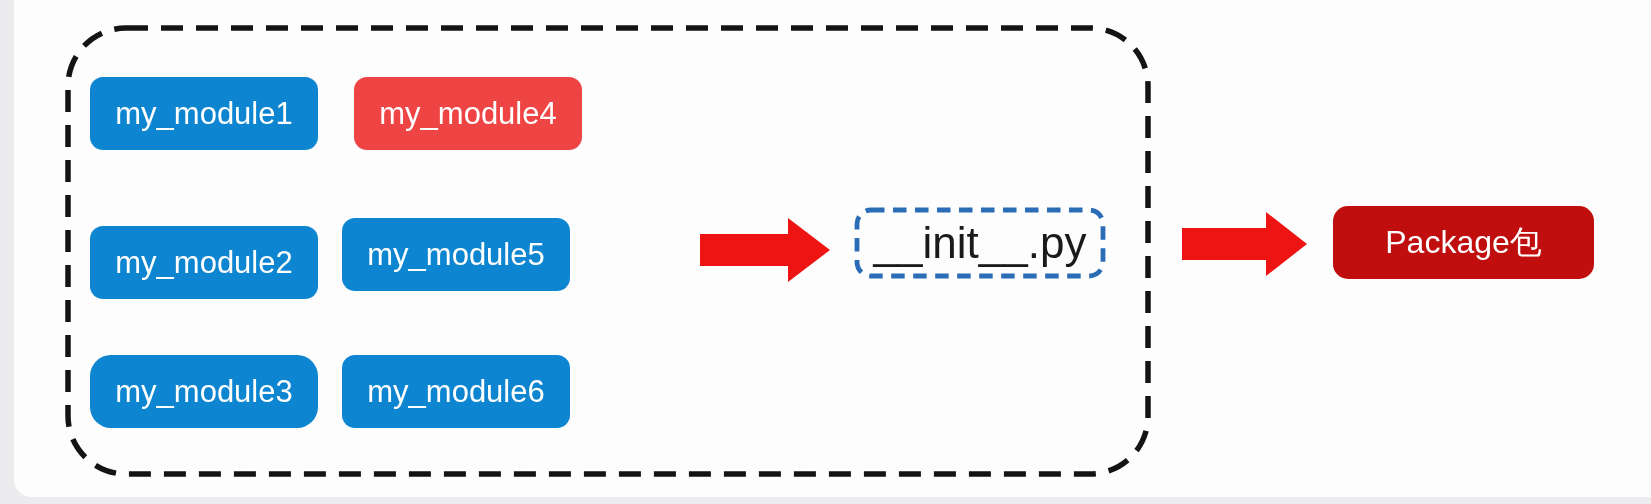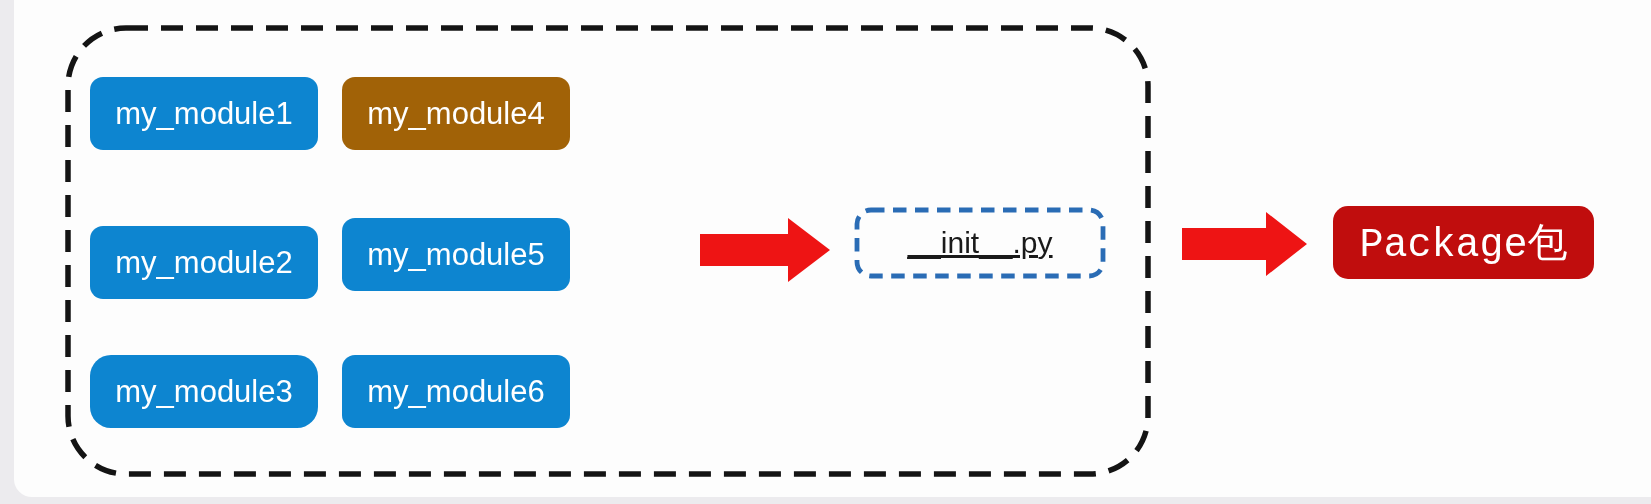--- a/index.html
+++ b/index.html
@@ -67,60 +67,58 @@
   .m6 { left: 342px; top: 355px; }
   .init-label {
     position: absolute;
     left: 857px;
     top: 208px;
     width: 246px;
     height: 69px;
     display: flex;
     align-items: center;
     justify-content: center;
-    font-size: 30px;
+    font-size: 44px;
     color: #1a1a1a;
     white-space: nowrap;
-    text-decoration: underline;
   }
   .package {
     position: absolute;
     left: 1333px;
     top: 206px;
     width: 261px;
     height: 73px;
     border-radius: 15px;
     background: #c00d0d;
     color: #ffffff;
-    font-size: 40px;
+    font-size: 32px;
     display: flex;
     align-items: center;
     justify-content: center;
     white-space: nowrap;
-    font-family: Liberation Mono, monospace;
   }
 </style>
 </head>
 <body>
 
 <div class="stage">
 
   <div class="stage-bg"></div>
 
   <svg class="overlay" width="1651" height="504" viewBox="0 0 1651 504" xmlns="http://www.w3.org/2000/svg">
     <rect class="group-rect" x="68" y="28" width="1080" height="446" rx="58" stroke="#141414"></rect>
     <polygon points="700,234 788,234 788,218 830,250 788,282 788,266 700,266" fill="#ee1414"></polygon>
     <polygon points="1182,228 1266,228 1266,212 1307,244 1266,276 1266,260 1182,260" fill="#ee1414"></polygon>
     <rect class="init-rect" x="857" y="210" width="246" height="66" rx="14" stroke="#2a6cb5"></rect>
   </svg>
 
   <div class="module m1" style="background-color: rgb(13, 133, 208);">my_module1</div>
   <div class="module m2" style="background-color: rgb(13, 133, 208);">my_module2</div>
   <div class="module m3" style="background-color: rgb(13, 133, 208); border-radius: 21px;">my_module3</div>
-  <div class="module m4" style="background-color: #a16207;">my_module4</div>
+  <div class="module m4" style="background-color: #ef4444; margin-left: 12px;">my_module4</div>
   <div class="module m5" style="background-color: rgb(13, 133, 208);">my_module5</div>
   <div class="module m6" style="background-color: rgb(13, 133, 208);">my_module6</div>
 
   <div class="init-label" style="color: rgb(26, 26, 26);">__init__.py</div>
 
   <div class="package" style="background-color: rgb(192, 13, 13);">Package包</div>
 
 </div>
 
 </body></html>

